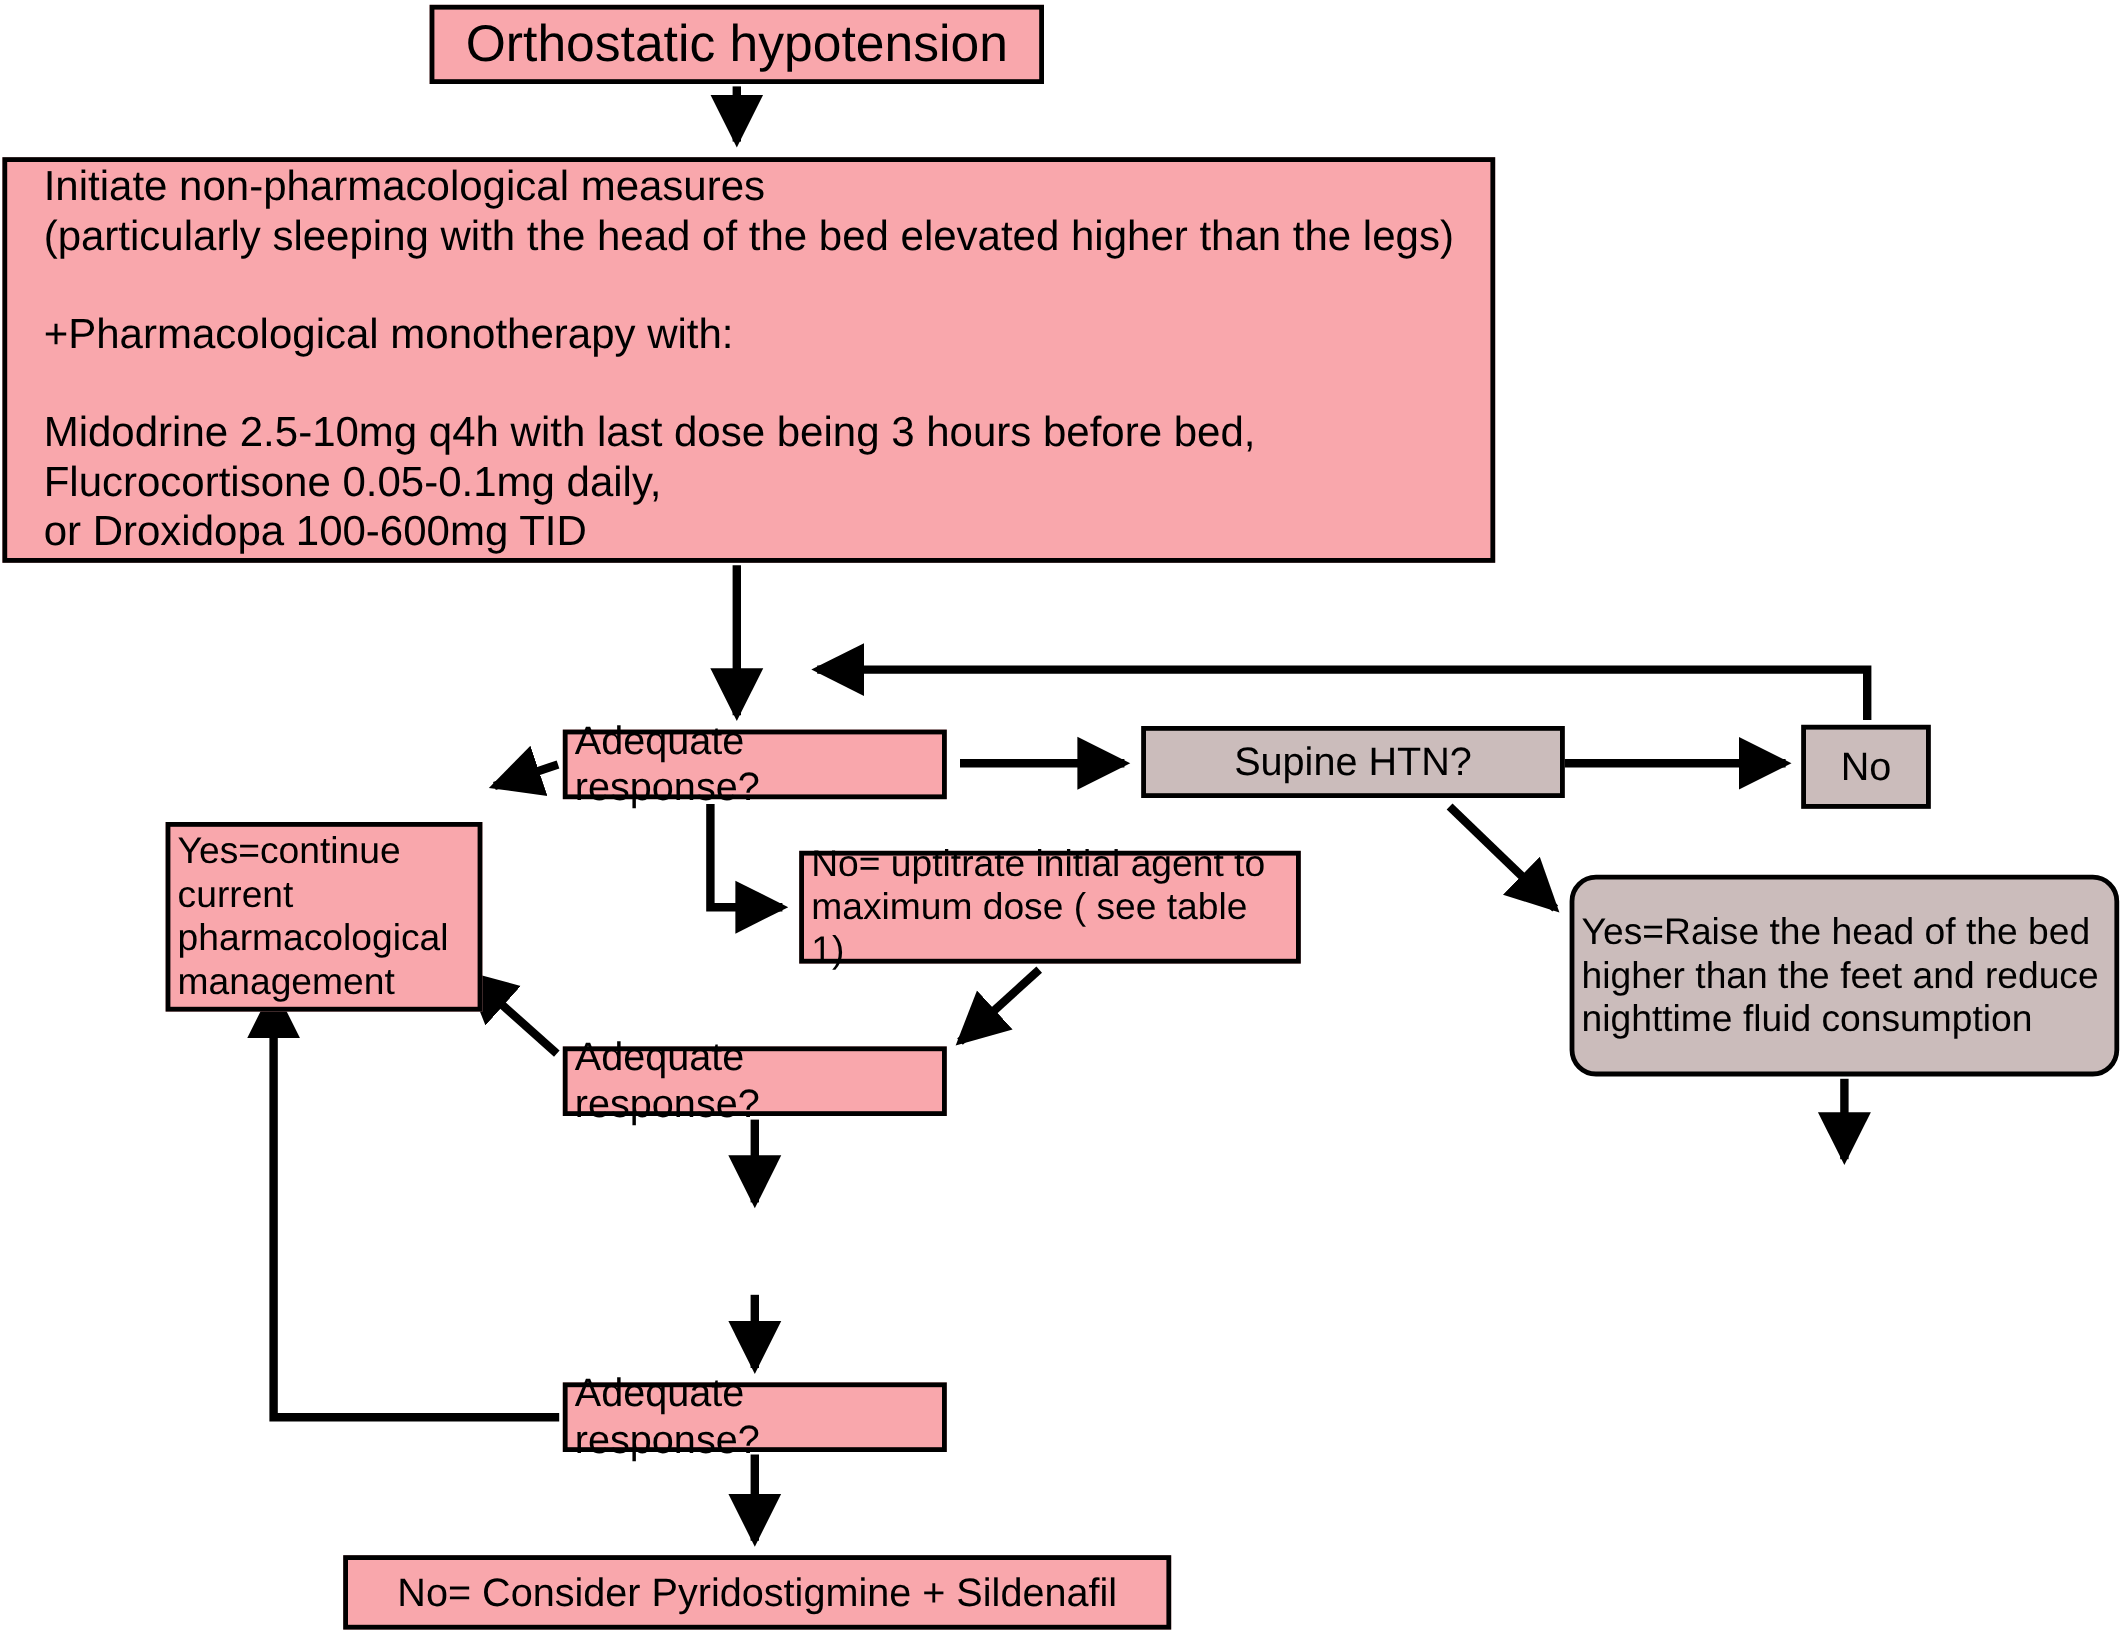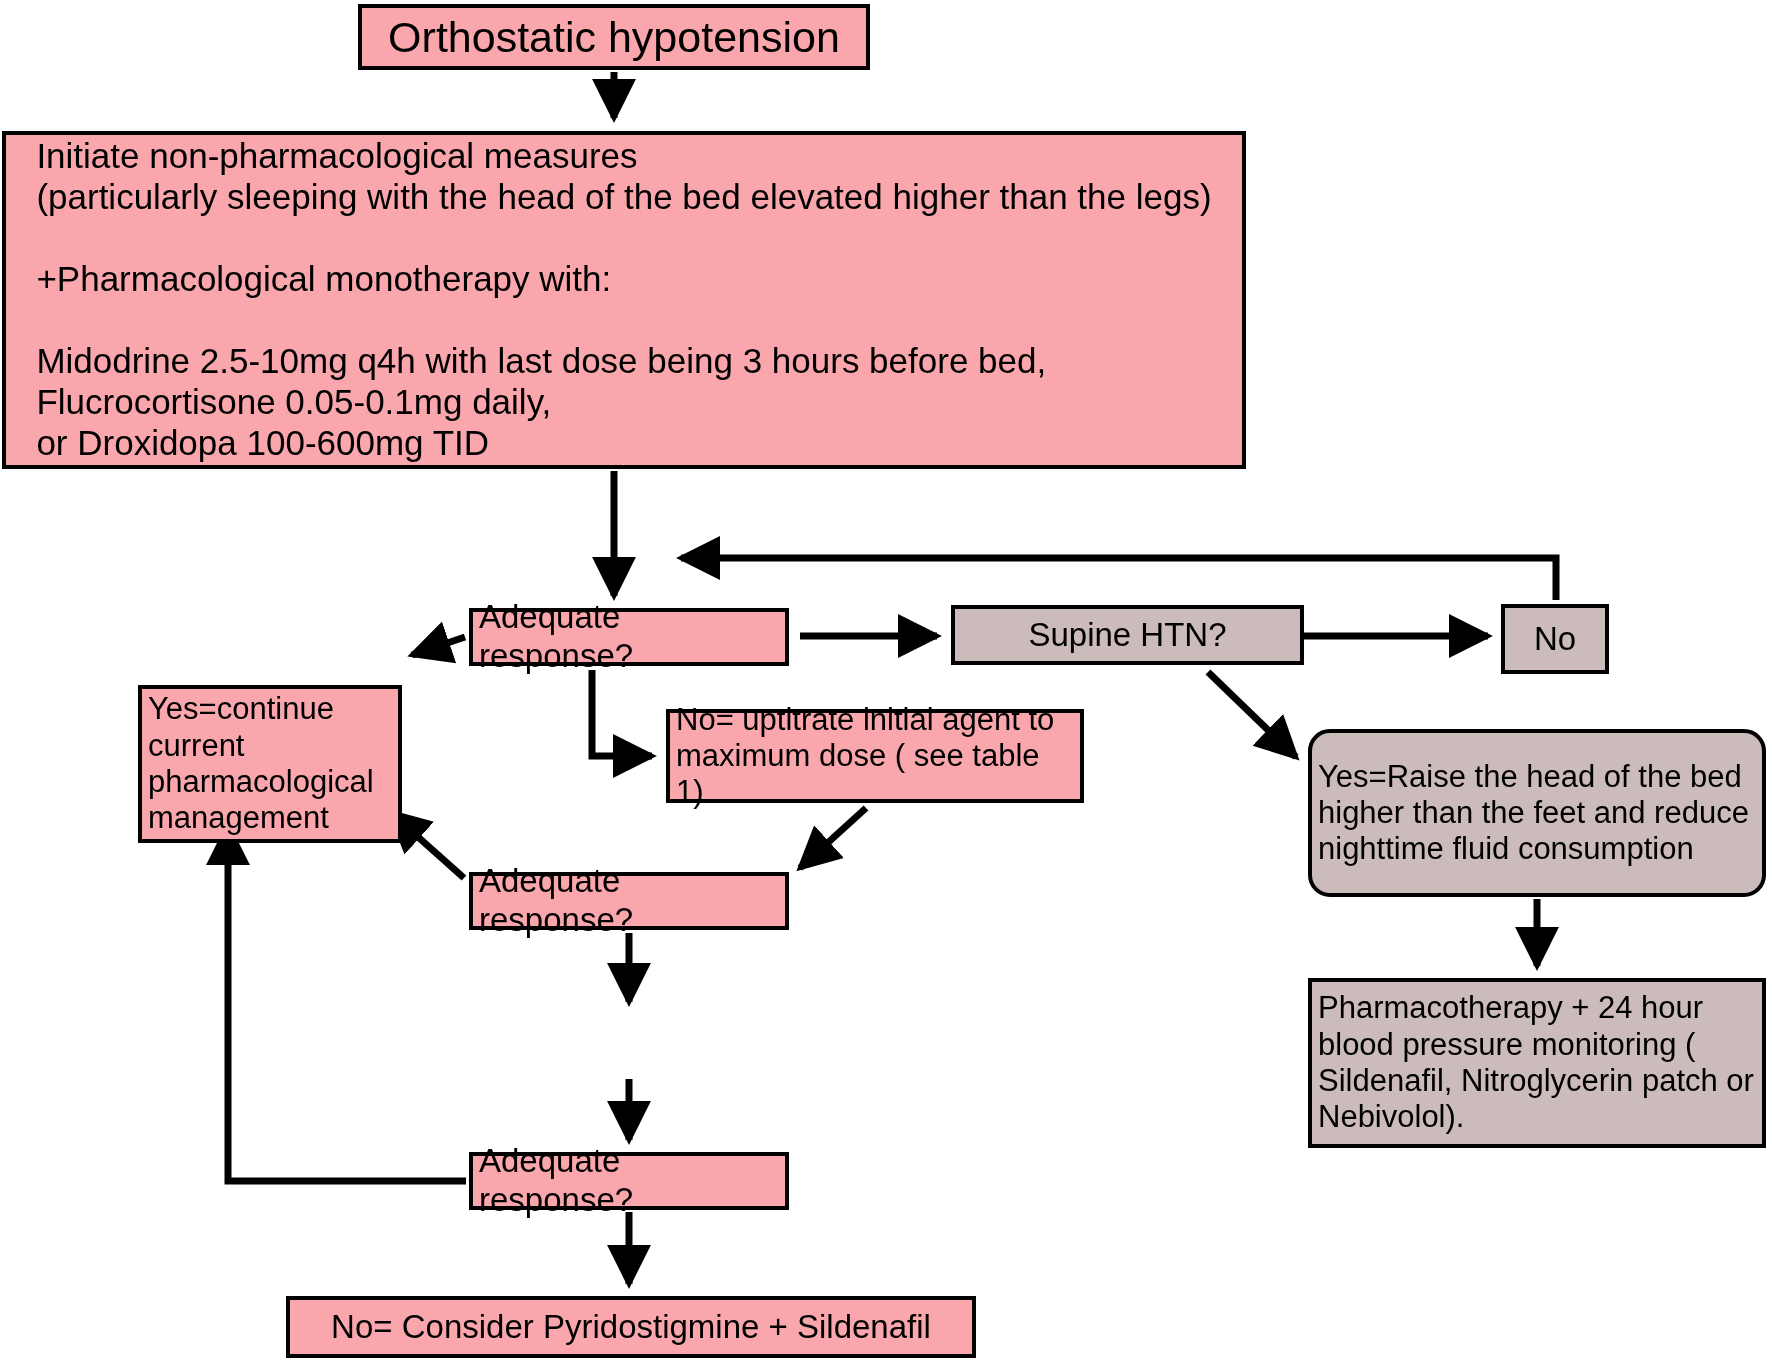--- a/index.html
+++ b/index.html
@@ -119,20 +119,19 @@
   <div class="node gray" id="node-no-supine">No</div>
 
   <div class="node pink" id="node-yes-continue">Yes=continue current pharmacological management</div>
 
   <div class="node pink" id="node-uptitrate">No= uptitrate  initial agent to maximum dose ( see table 1)</div>
 
   <div class="node gray" id="node-raise-head">Yes=Raise the head of the bed higher than the feet and reduce nighttime fluid consumption</div>
 
   <div class="node pink" id="node-adequate2">Adequate response?</div>
 
-  <div class="node gray" id="node-pharmaco24">Pharmacotherapy + 24 hour blood pressure monitoring ( Sildenafil, Nitroglycerin patch or Nebivolol).</div>
 
 
   <div class="node pink" id="node-adequate3">Adequate response?</div>
 
   <div class="node pink" id="node-final">No= Consider Pyridostigmine + Sildenafil</div>
 
 </div>
 
 </body></html>

